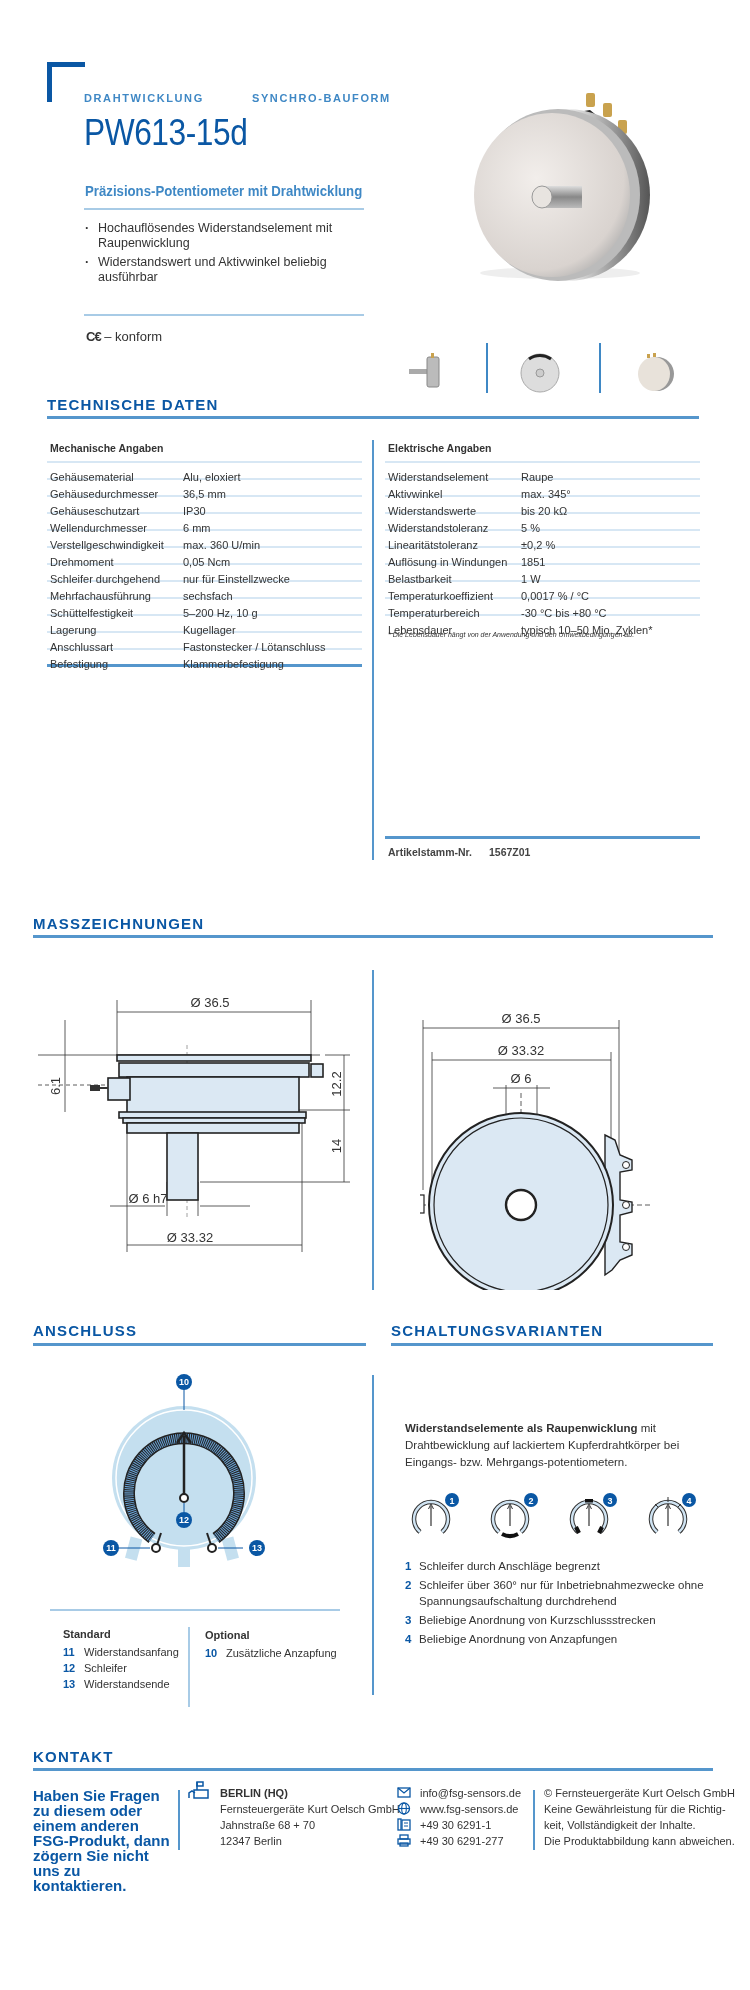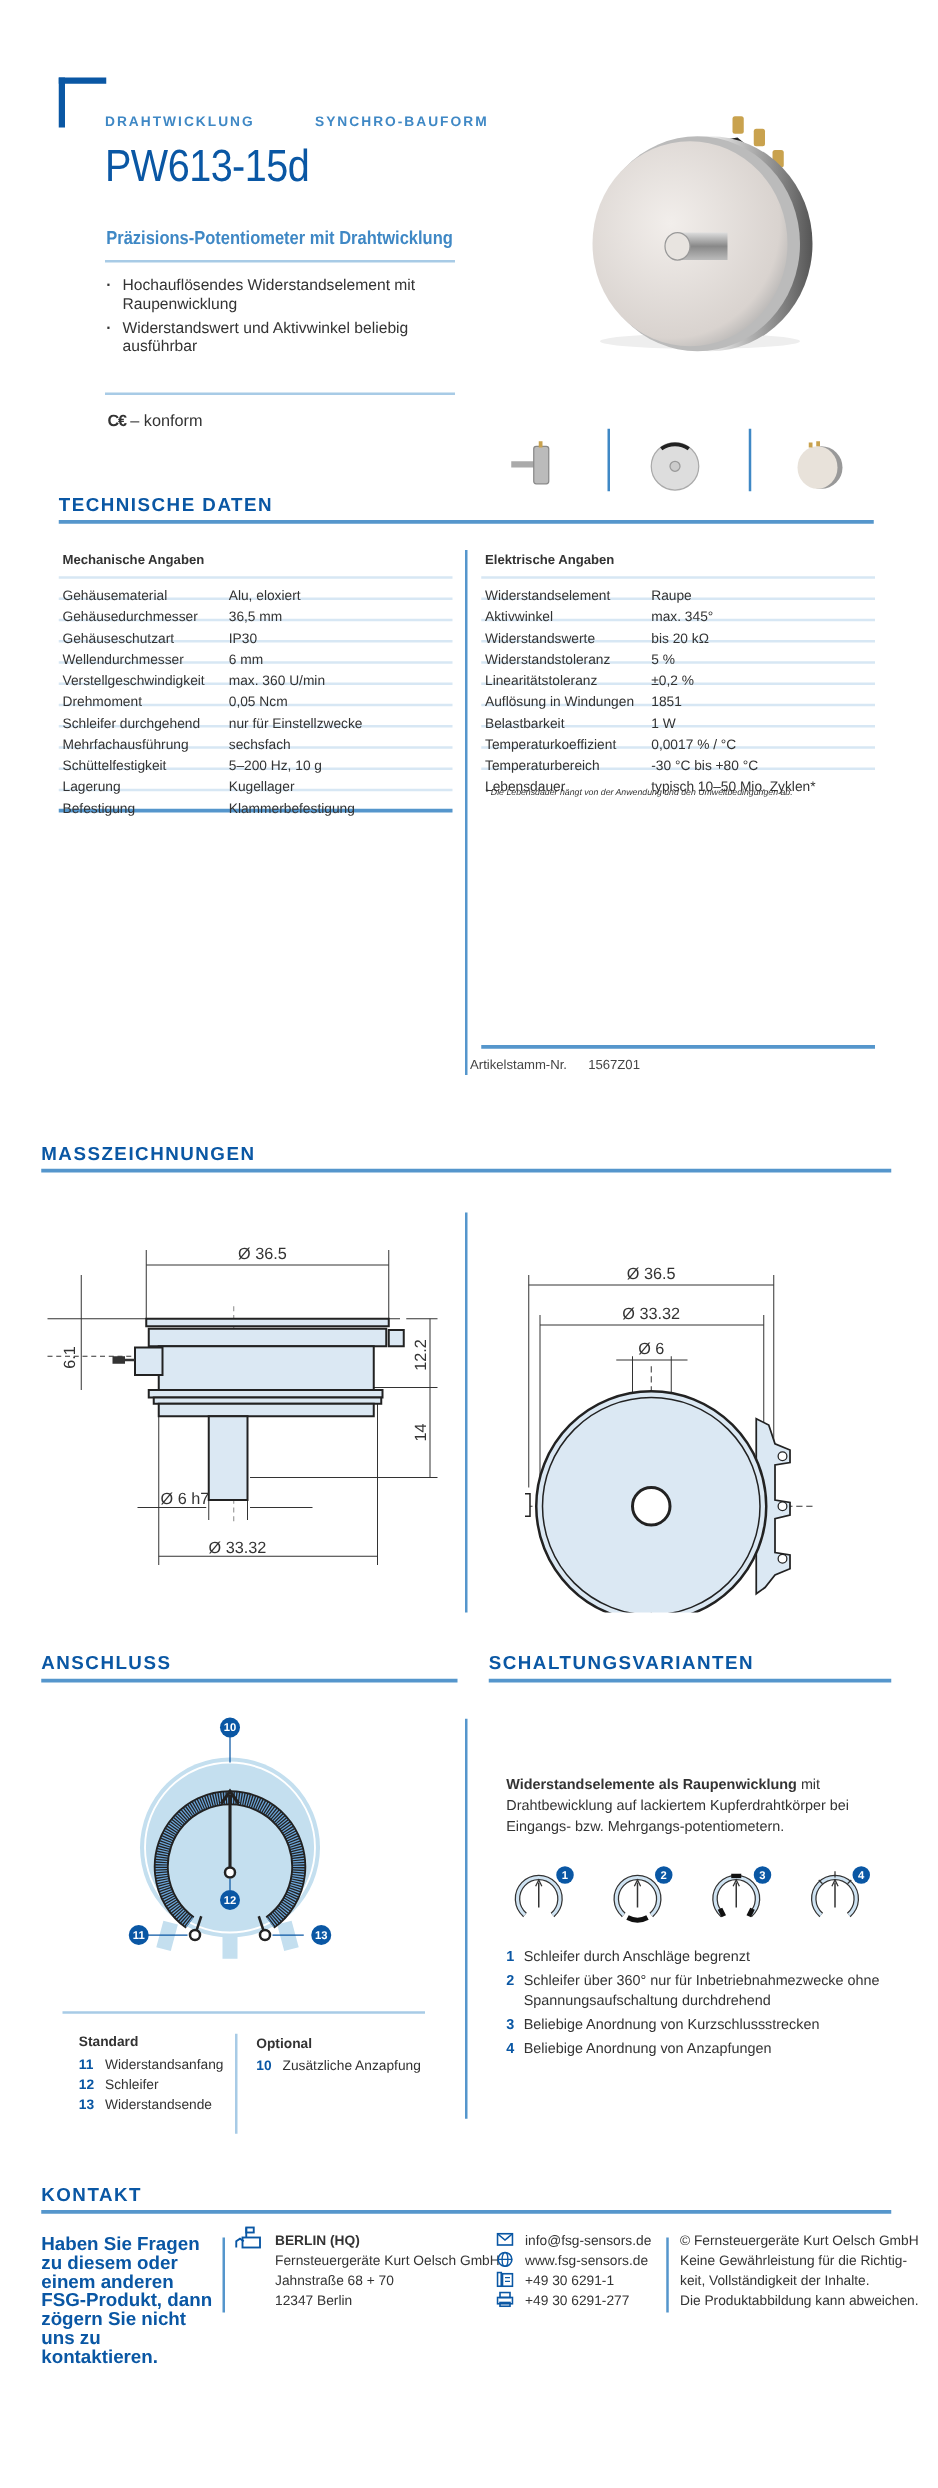--- a/index.html
+++ b/index.html
@@ -143,20 +143,24 @@
       <span>sechsfach</span>
     </div>
     <div class="row">
       <span class="k">Schüttelfestigkeit</span>
       <span>5–200 Hz, 10 g</span>
     </div>
     <div class="row">
       <span class="k">Lagerung</span>
       <span>Kugellager</span>
     </div>
+    <div class="row">
+      <span class="k">Anschlussart</span>
+      <span>Fastonstecker / Lötanschluss</span>
+    </div>
     <div class="row last">
       <span class="k">Befestigung</span>
       <span>Klammerbefestigung</span>
     </div>
   </div>
 <div class="abs vdiv" style="left:372px;top:440px;height:420px;width:2px;background:#5596cc"></div>
 <div class="abs tbl" style="left:385px;top:434px" id="elecTbl">
   <div class="th">Elektrische Angaben</div>
 <div class="row">
       <span class="k">Widerstandselement</span>
@@ -194,21 +198,21 @@
       <span class="k">Temperaturbereich</span>
       <span>-30 °C bis +80 °C</span>
     </div>
     <div class="row" style="border-bottom: none; height: 22px;">
       <span class="k">Lebensdauer</span>
       <span>typisch 10–50 Mio. Zyklen*</span>
     </div>
     <div class="note">* Die Lebensdauer hängt von der Anwendung und den Umweltbedingungen ab.</div>
   </div>
 <div class="abs sec-rule" style="left:385px;top:836px;width:315px"></div>
-<div class="abs" style="left:376px;top:846px;font-size:10.5px;font-weight:normal;color:#444">
+<div class="abs" style="left:388px;top:846px;font-size:10.5px;font-weight:bold;color:#444">
   <span>Artikelstamm-Nr.</span>
   <span style="margin-left:14px">1567Z01</span>
 </div>
 
 <div class="abs sec-h" style="left:33px;top:915px">MASSZEICHNUNGEN</div>
 <div class="abs sec-rule" style="left:33px;top:935px;width:680px"></div>
 <div class="abs vdiv" style="left:372px;top:970px;height:320px;background:#5596cc"></div>
 
 <svg class="abs" style="left:30px;top:960px" width="320" height="320" viewBox="0 0 320 320" font-family="Liberation Sans, sans-serif" font-size="13" fill="#333">
   <g stroke="#333" stroke-width=".8" fill="none">

